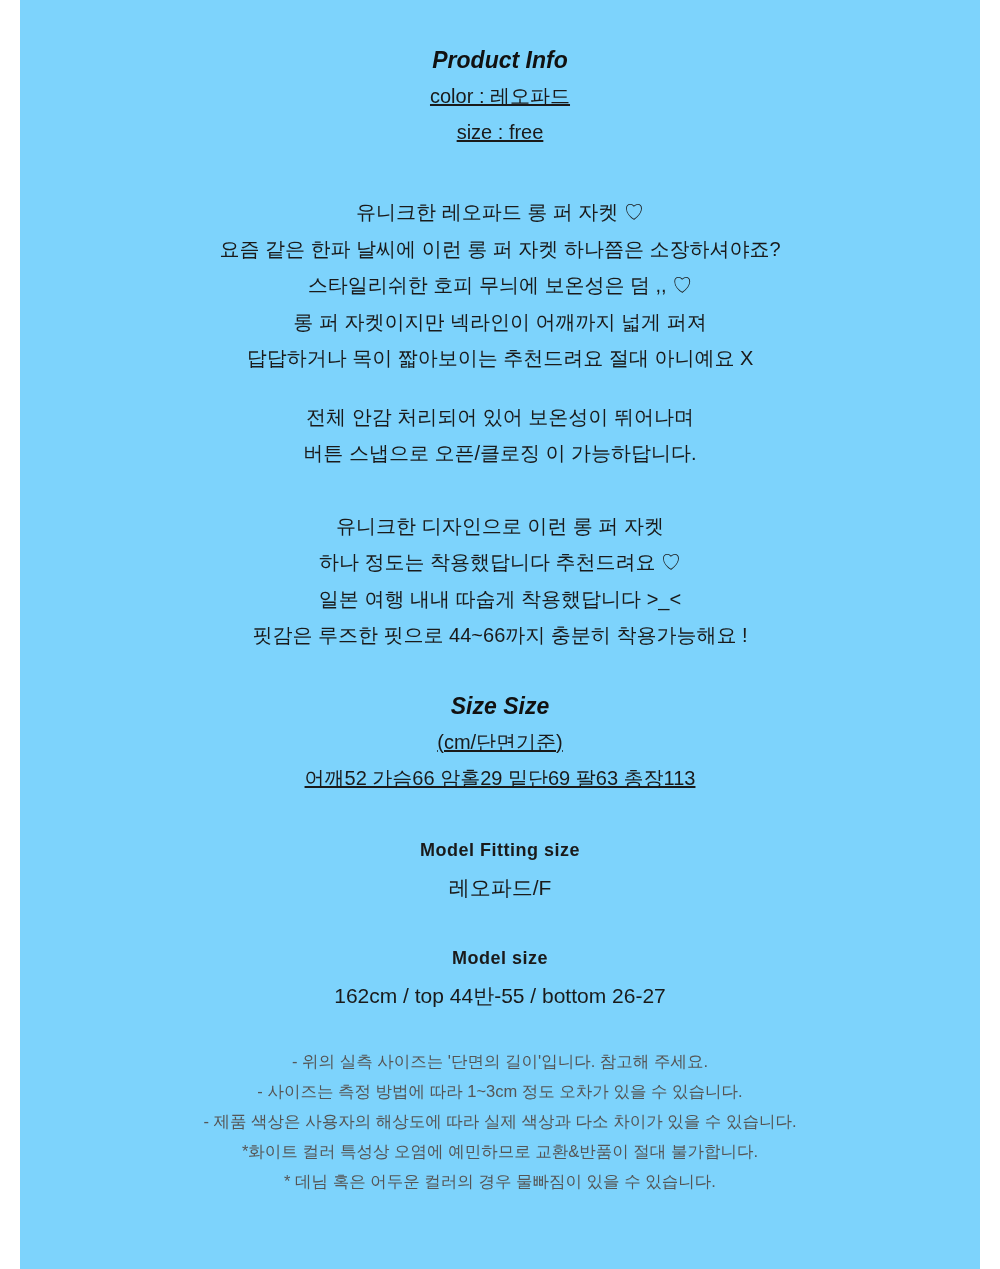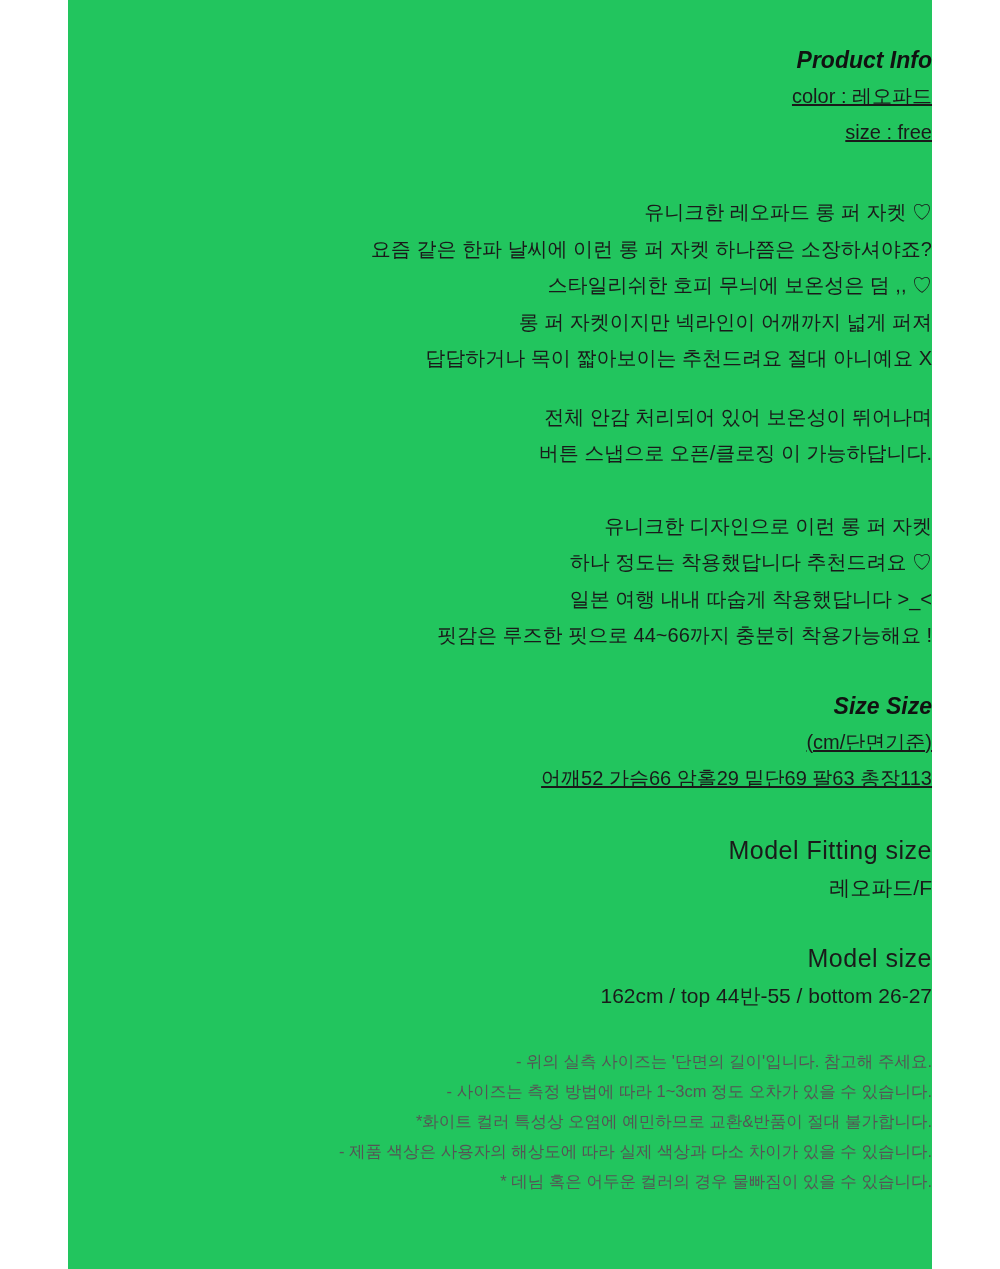--- a/index.html
+++ b/index.html
@@ -1,27 +1,27 @@
 <!DOCTYPE html>
 <html><head>
 <meta charset="utf-8">
 <style>
   html, body {
     margin: 0;
     padding: 0;
     background: #ffffff;
   }
   .page {
-    width: 864px;
+    width: 960px;
     height: 1269px;
     margin: 0 auto;
-    background: #22c55e;
+    background: #7dd3fc;
     font-family: "Liberation Sans", sans-serif;
     color: #1a1a1a;
-    text-align: right;
+    text-align: center;
     box-sizing: border-box;
     padding-top: 42px;
     overflow: hidden;
   }
   .section-title {
     font-size: 23px;
     font-weight: bold;
     font-style: italic;
     line-height: 36px;
     margin: 0;
@@ -39,24 +39,25 @@
   .para .line {
     font-size: 20px;
     line-height: 36.5px;
     color: #1a1a1a;
   }
   .gap-lg { margin-top: 44px; }
   .gap-md { margin-top: 36px; }
   .gap-sm { margin-top: 22px; }
   .gap-sec { margin-top: 34px; }
   .sub-heading {
-    font-size: 25px;
+    font-size: 18px;
     line-height: 37px;
     color: #1a1a1a;
     letter-spacing: 0.5px;
+    font-weight: bold;
   }
   .sub-line {
     font-size: 21px;
     line-height: 37px;
     color: #1a1a1a;
   }
   .notes {
     margin-top: 32px;
   }
   .notes .note-line {
@@ -108,18 +109,18 @@
   </div>
 
   <div class="gap-sec">
     <div class="sub-heading">Model size</div>
     <div class="sub-line">162cm / top 44반-55 / bottom 26-27</div>
   </div>
 
   <div class="notes">
     <div class="note-line">- 위의 실측 사이즈는 '단면의 길이'입니다. 참고해 주세요.</div>
     <div class="note-line">- 사이즈는 측정 방법에 따라 1~3cm 정도 오차가 있을 수 있습니다.</div>
+    <div class="note-line">- 제품 색상은 사용자의 해상도에 따라 실제 색상과 다소 차이가 있을 수 있습니다.</div>
     <div class="note-line">*화이트 컬러 특성상 오염에 예민하므로 교환&amp;반품이 절대 불가합니다.</div>
-    <div class="note-line">- 제품 색상은 사용자의 해상도에 따라 실제 색상과 다소 차이가 있을 수 있습니다.</div>
     <div class="note-line">* 데님 혹은 어두운 컬러의 경우 물빠짐이 있을 수 있습니다.</div>
   </div>
 
 </div>
 
 </body></html>

